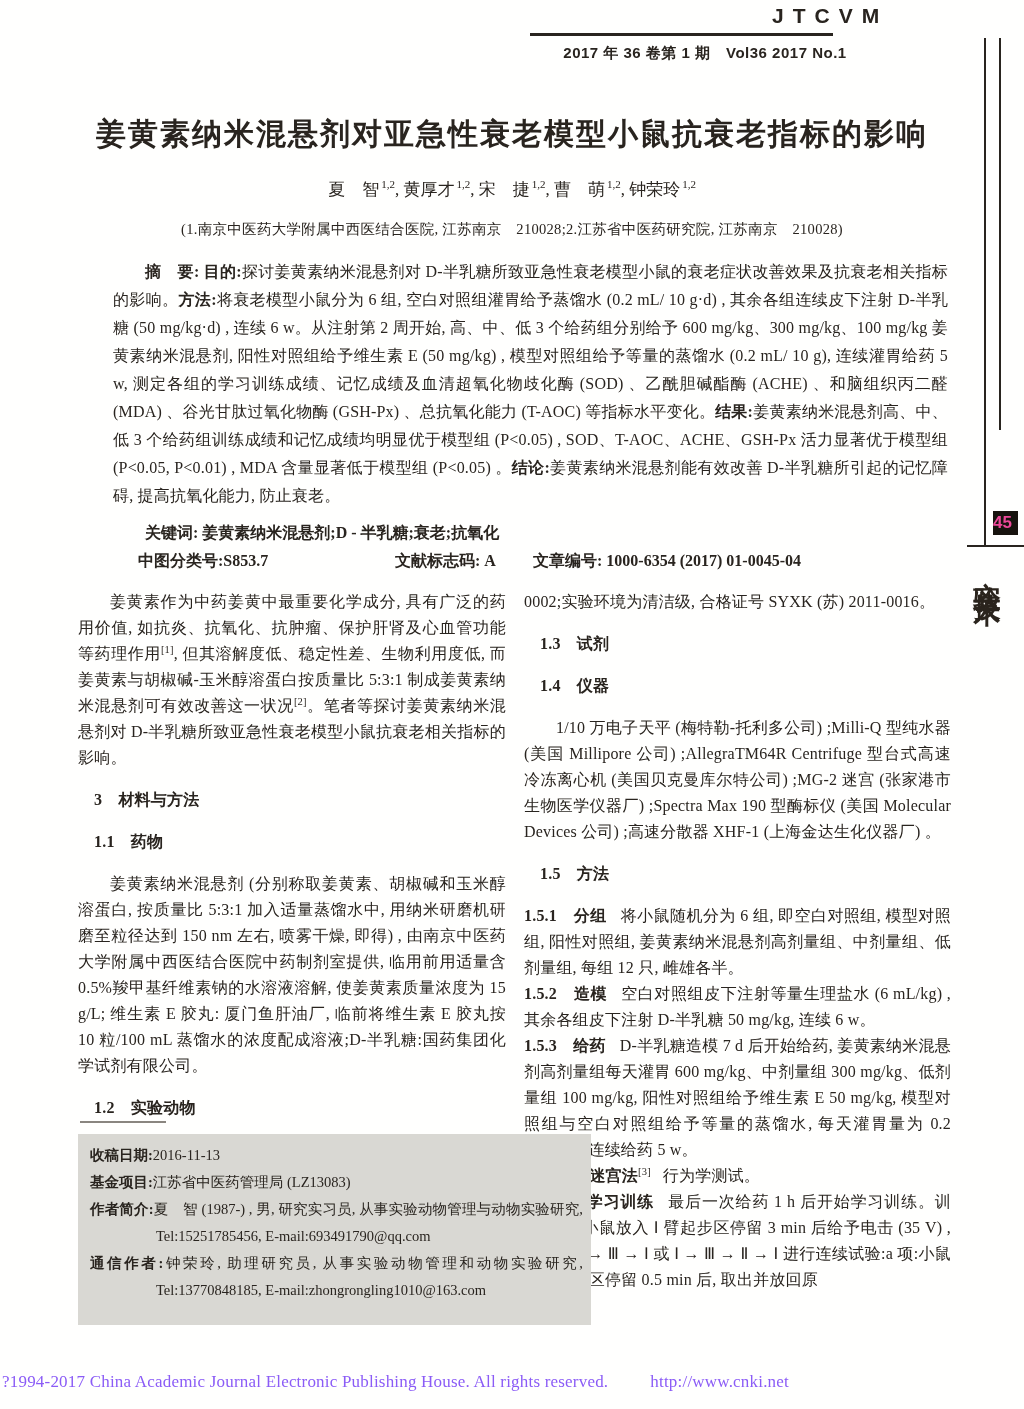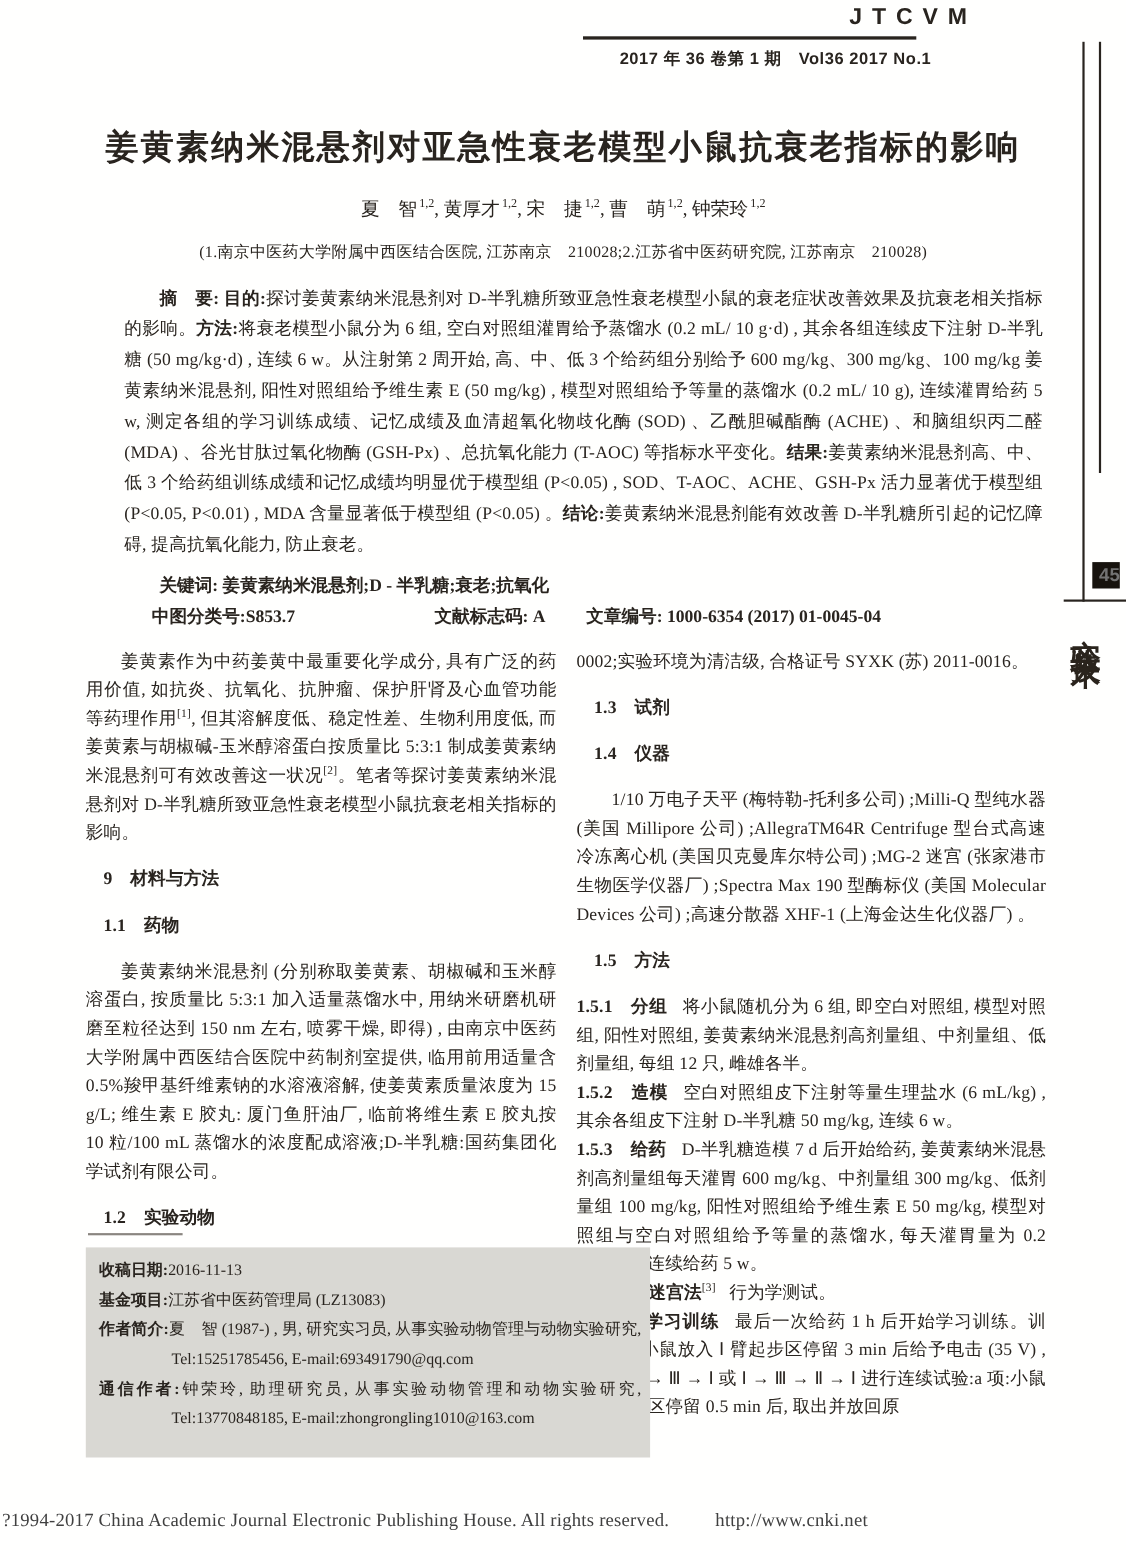--- a/index.html
+++ b/index.html
@@ -10,22 +10,22 @@
   .logo{position:absolute;left:772px;top:4px;font-family:"Liberation Sans",sans-serif;
         font-weight:bold;font-size:21px;letter-spacing:9px;}
   .header-rule{position:absolute;left:530px;top:33px;width:303px;height:2.5px;background:#29241f;}
   .issue-line{position:absolute;left:545px;top:44px;width:320px;text-align:center;
         font-family:"Liberation Sans",sans-serif;font-weight:bold;font-size:15px;letter-spacing:0.5px;}
 
   
   .vline-outer{position:absolute;left:984px;top:38px;width:2px;height:509px;background:#29241f;}
   .vline-inner{position:absolute;left:999px;top:38px;width:2px;height:392px;background:#29241f;}
   .page-badge{position:absolute;left:993px;top:511px;width:25px;height:24px;background:#17130e;
-        color:#737373;font-family:"Liberation Sans",sans-serif;font-weight:bold;font-size:17px;
-        line-height:24px;text-align:right;}
+        color:#ec4899;font-family:"Liberation Sans",sans-serif;font-weight:bold;font-size:17px;
+        line-height:24px;text-align:left;}
   .margin-hrule{position:absolute;left:967px;top:545px;width:57px;height:2px;background:#29241f;}
   .side-label{position:absolute;left:969px;top:560px;writing-mode:vertical-rl;
         font-size:27px;letter-spacing:6px;font-weight:bold;color:#2a241d;}
 
   
   .title{position:absolute;left:75px;top:114px;width:874px;text-align:center;
         font-family:"Liberation Sans",sans-serif;font-weight:bold;font-size:30px;letter-spacing:2px;}
   .authors{position:absolute;left:75px;top:178px;width:874px;text-align:center;font-size:17px;}
   .authors sup{font-size:11px;margin-left:2px;}
   .affiliation{position:absolute;left:75px;top:220px;width:874px;text-align:center;
@@ -55,21 +55,21 @@
   .runin .after-sup{margin-left:12px;}
 
   
   .fn-rule{position:absolute;left:80px;top:1121px;width:86px;height:2px;background:#8a8680;}
   .footnote-box{position:absolute;left:78px;top:1134px;width:513px;height:191px;background:#d9d8d3;
         box-sizing:border-box;padding:8px 8px 0 12px;font-size:14.5px;line-height:27px;}
   .fn-entry{margin:0;padding-left:66px;text-indent:-66px;text-align:justify;}
   .fn-entry b{font-weight:bold;}
 
   
-  .footer{position:absolute;left:2px;top:1372px;width:1020px;font-size:17px;color:#404040;
+  .footer{position:absolute;left:2px;top:1372px;width:1020px;font-size:17px;color:#8b5cf6;
         letter-spacing:0.2px;white-space:nowrap;}
   .footer .url{margin-left:42px;}
 </style>
 </head>
 <body>
 
 <div class="page">
 
   <div class="logo">JTCVM</div>
   <div class="header-rule"></div>
@@ -100,21 +100,21 @@
     <p class="kw-line"><span>关键词: </span><span>姜黄素纳米混悬剂;D - 半乳糖;衰老;抗氧化</span></p>
     <div class="meta-line">
       <span class="meta-clc">中图分类号:S853.7</span>
       <span class="meta-doc">文献标志码: A</span>
       <span class="meta-id">文章编号: 1000-6354 (2017) 01-0045-04</span>
     </div>
   </div>
 
   <div class="col col-left">
     <p><span>姜黄素作为中药姜黄中最重要化学成分, 具有广泛的药用价值, 如抗炎、抗氧化、抗肿瘤、保护肝肾及心血管功能等药理作用</span><sup>[1]</sup><span>, 但其溶解度低、稳定性差、生物利用度低, 而姜黄素与胡椒碱-玉米醇溶蛋白按质量比 5:3:1 制成姜黄素纳米混悬剂可有效改善这一状况</span><sup>[2]</sup><span>。笔者等探讨姜黄素纳米混悬剂对 D-半乳糖所致亚急性衰老模型小鼠抗衰老相关指标的影响。</span></p>
-    <h4>9　材料与方法</h4>
+    <h4>3　材料与方法</h4>
     <h4>1.1　药物</h4>
     <p>姜黄素纳米混悬剂 (分别称取姜黄素、胡椒碱和玉米醇溶蛋白, 按质量比 5:3:1 加入适量蒸馏水中, 用纳米研磨机研磨至粒径达到 150 nm 左右, 喷雾干燥, 即得) , 由南京中医药大学附属中西医结合医院中药制剂室提供, 临用前用适量含 0.5%羧甲基纤维素钠的水溶液溶解, 使姜黄素质量浓度为 15 g/L; 维生素 E 胶丸: 厦门鱼肝油厂, 临前将维生素 E 胶丸按 10 粒/100 mL 蒸馏水的浓度配成溶液;D-半乳糖:国药集团化学试剂有限公司。</p>
     <h4>1.2　实验动物</h4>
     <p>清洁级 KM 小鼠, 体质量 (18±2) g, 雌雄各半, 由上海斯莱克实验动物有限责任公司提供, 合格证号 SCXK (沪) 2012-</p>
   </div>
 
   <div class="col col-right">
     <p class="noindent">0002;实验环境为清洁级, 合格证号 SYXK (苏) 2011-0016。</p>
     <h4>1.3　试剂</h4>
     <h4>1.4　仪器</h4>

